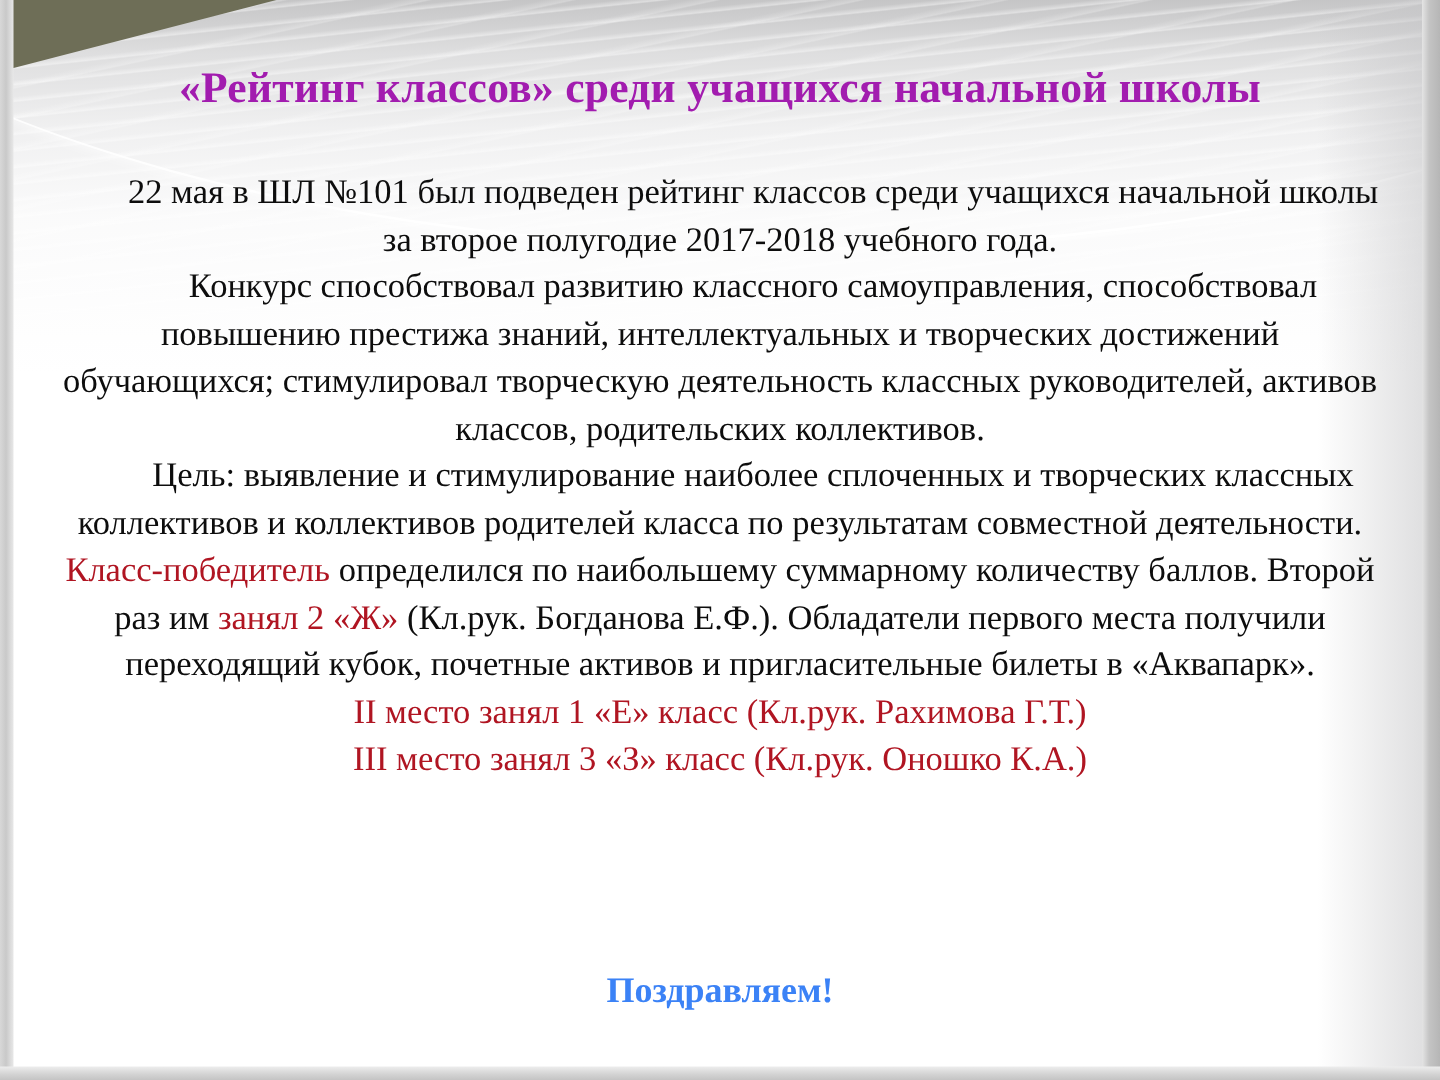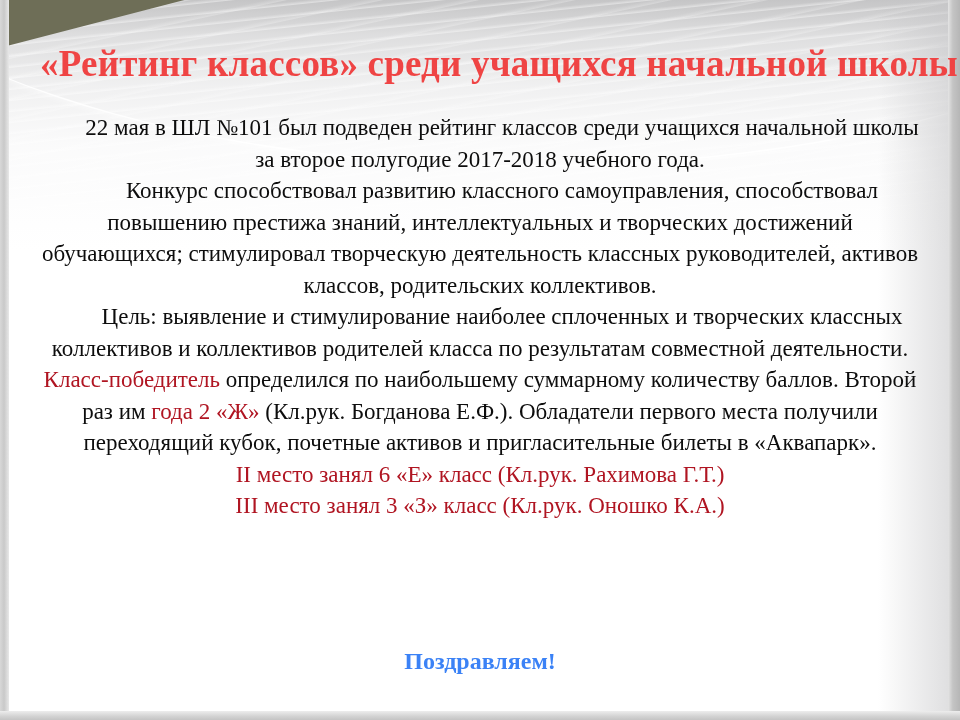--- a/index.html
+++ b/index.html
@@ -128,23 +128,23 @@
     left: 0; top: 0;
     width: 960px; height: 720px;
   }
 
   .slide-title {
     position: absolute;
     left: 40px;
     top: 44px;
     width: 880px;
     text-align: center;
-    color: #ef4444;
+    color: #a21caf;
     font-weight: bold;
-    font-size: 37px;
+    font-size: 29px;
     line-height: 1.1;
     letter-spacing: 0.2px;
     white-space: nowrap;
   }
 
   .body {
     position: absolute;
     left: 40px;
     top: 112px;
     width: 880px;
@@ -198,23 +198,23 @@
     <div class="slide-title">«Рейтинг классов»  среди учащихся начальной школы</div>
 
     <div class="body">
 
       <p class="para">22  мая в ШЛ №101 был подведен рейтинг классов среди учащихся начальной школы  за второе полугодие 2017-2018 учебного года.</p>
 
       <p class="para">Конкурс способствовал  развитию классного самоуправления, способствовал  повышению престижа знаний, интеллектуальных и творческих достижений обучающихся; стимулировал творческую деятельность классных руководителей, активов классов, родительских коллективов.</p>
 
       <p class="para">Цель: выявление и стимулирование наиболее сплоченных и творческих классных коллективов и коллективов родителей класса по результатам совместной деятельности.</p>
 
-      <p class="para noindent"><span class="red-bold">Класс-победитель</span><span> определился по наибольшему суммарному количеству баллов.  Второй раз им </span><span class="red">года</span><span class="red-bold"> 2 «Ж»</span><span> (Кл.рук. Богданова Е.Ф.).  Обладатели первого места получили переходящий кубок, почетные активов и пригласительные билеты в «Аквапарк».</span></p>
-
-      <p class="para noindent red-bold">II место занял 6 «Е» класс (Кл.рук. Рахимова Г.Т.)</p>
+      <p class="para noindent"><span class="red-bold">Класс-победитель</span><span> определился по наибольшему суммарному количеству баллов.  Второй раз им </span><span class="red">занял</span><span class="red-bold"> 2 «Ж»</span><span> (Кл.рук. Богданова Е.Ф.).  Обладатели первого места получили переходящий кубок, почетные активов и пригласительные билеты в «Аквапарк».</span></p>
+
+      <p class="para noindent red-bold">II место занял 1 «Е» класс (Кл.рук. Рахимова Г.Т.)</p>
 
       <p class="para noindent red-bold">III место занял 3 «З» класс (Кл.рук. Оношко К.А.)</p>
 
     </div>
 
     <div class="final">Поздравляем!</div>
 
   </div>
 </div>
 

